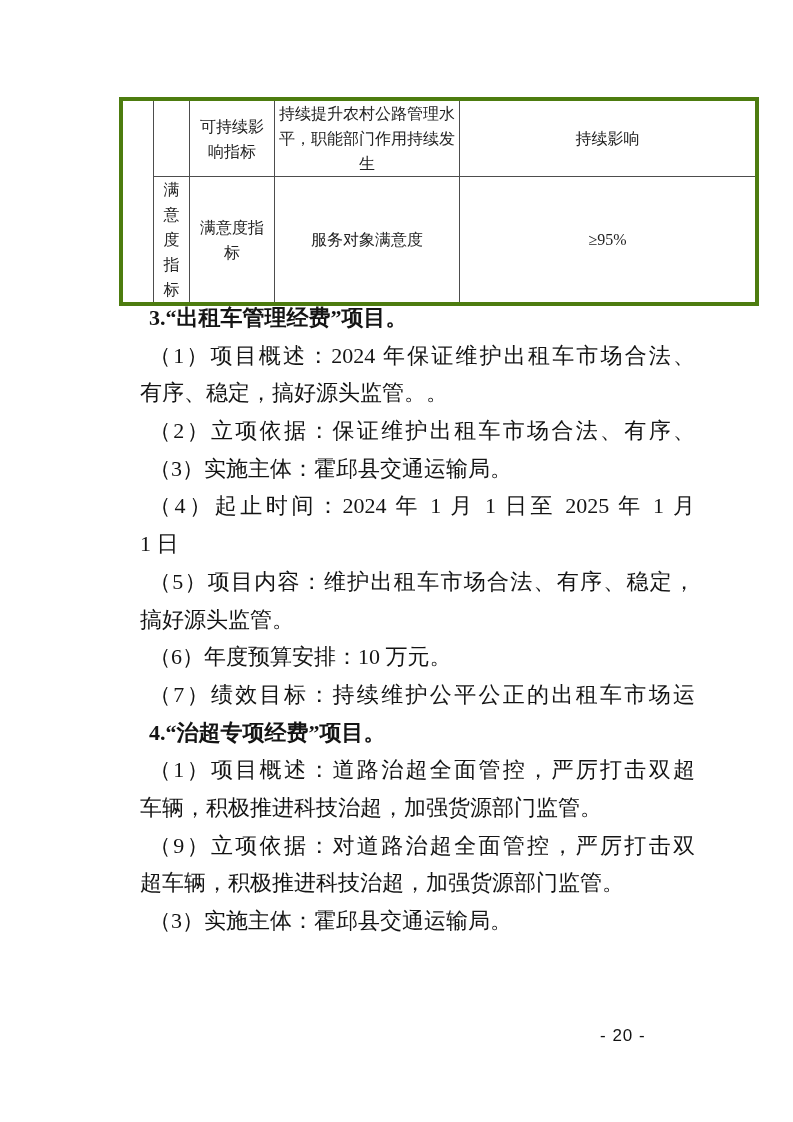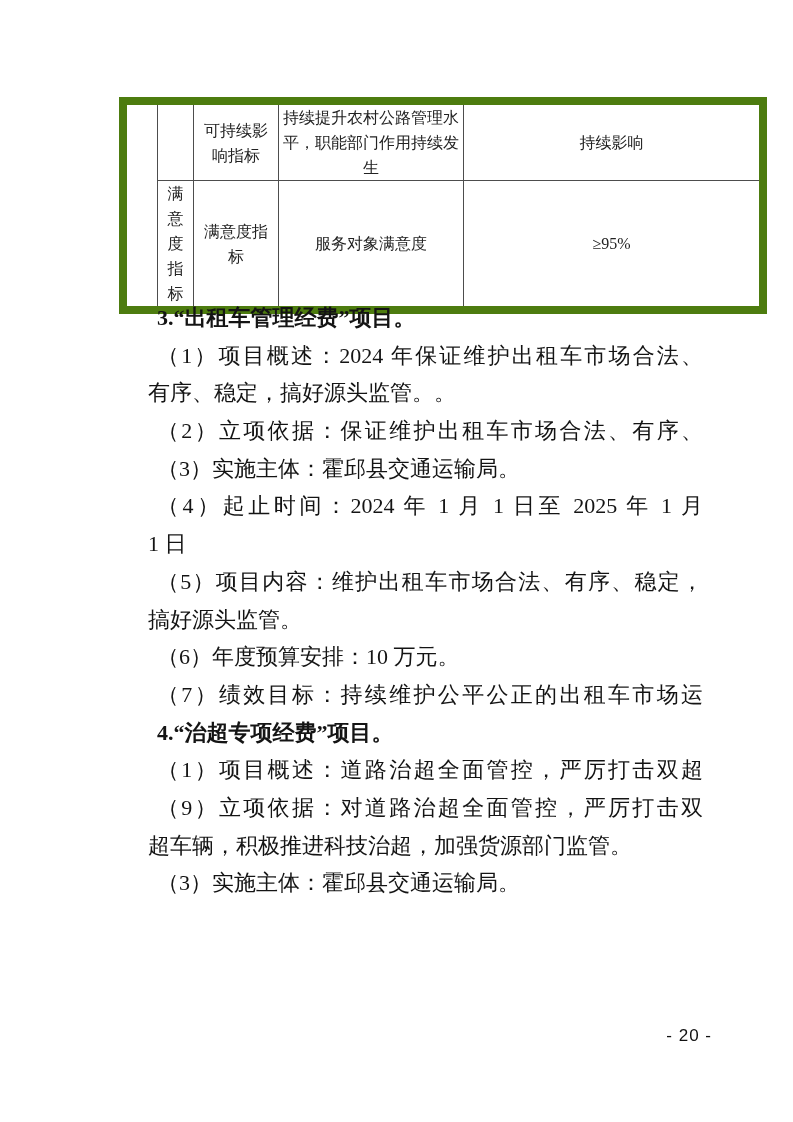--- a/index.html
+++ b/index.html
@@ -13,21 +13,21 @@
     color: #1a1a1a;
   }
 
   
   table.indicator {
     position: absolute;
     left: 119px;
     top: 97px;
     border-collapse: collapse;
     table-layout: fixed;
-    border: 8px solid #4d7c0f;
+    border: 4px solid #4d7c0f;
   }
   table.indicator td {
     border: 1px solid #4d4d4d;
     padding: 0 2px;
     text-align: center;
     vertical-align: middle;
     font-size: 16px;
     line-height: 25px;
     color: #222222;
     white-space: pre-line;
@@ -37,21 +37,21 @@
   td.cell-vertical   { width: 31px; line-height: 19px; letter-spacing: 0; }
   td.cell-indicator  { width: 80px; }
   td.cell-desc       { width: 180px; }
   td.cell-target     { width: 291px; }
   tr.row-1 { height: 62px; }
   tr.row-2 { height: 96px; }
 
   
   .body-text {
     position: absolute;
-    left: 108px;
+    left: 100px;
     top: 299px;
     width: 595px;
     font-size: 22px;
     color: #141414;
   }
   .line {
     height: 37.7px;
     line-height: 37.7px;
     overflow: hidden;
     white-space: nowrap;
@@ -64,21 +64,21 @@
   }
   .ind { text-indent: 49px; }
   .bold { font-weight: bold; }
 
   
   .page-number {
     position: absolute;
     top: 1026px;
     left: 600px;
     width: 112px;
-    text-align: right;
+    text-align: left;
     font-family: "Liberation Sans", "DejaVu Sans", sans-serif;
     font-size: 17px;
     line-height: 20px;
     color: #111111;
     letter-spacing: 1px;
   }
 </style>
 </head>
 <body>
 
@@ -116,20 +116,21 @@
     <div class="line ind j">（2）立项依据：保证维护出租车市场合法、有序、</div>
     <div class="line ind">（3）实施主体：霍邱县交通运输局。</div>
     <div class="line ind j">（4）起止时间：2024 年 1 月 1 日至 2025 年 1 月</div>
     <div class="line wrap">1 日</div>
     <div class="line ind j">（5）项目内容：维护出租车市场合法、有序、稳定，</div>
     <div class="line wrap">搞好源头监管。</div>
     <div class="line ind">（6）年度预算安排：10 万元。</div>
     <div class="line ind j">（7）绩效目标：持续维护公平公正的出租车市场运</div>
     <div class="line ind bold">4.“治超专项经费”项目。</div>
     <div class="line ind j">（1）项目概述：道路治超全面管控，严厉打击双超</div>
+    <div class="line wrap">车辆，积极推进科技治超，加强货源部门监管。</div>
     <div class="line ind j">（9）立项依据：对道路治超全面管控，严厉打击双</div>
     <div class="line wrap">超车辆，积极推进科技治超，加强货源部门监管。</div>
     <div class="line ind">（3）实施主体：霍邱县交通运输局。</div>
   </div>
 
   <div class="page-number">- 20 -</div>
 
 </div>
 
 </body></html>

